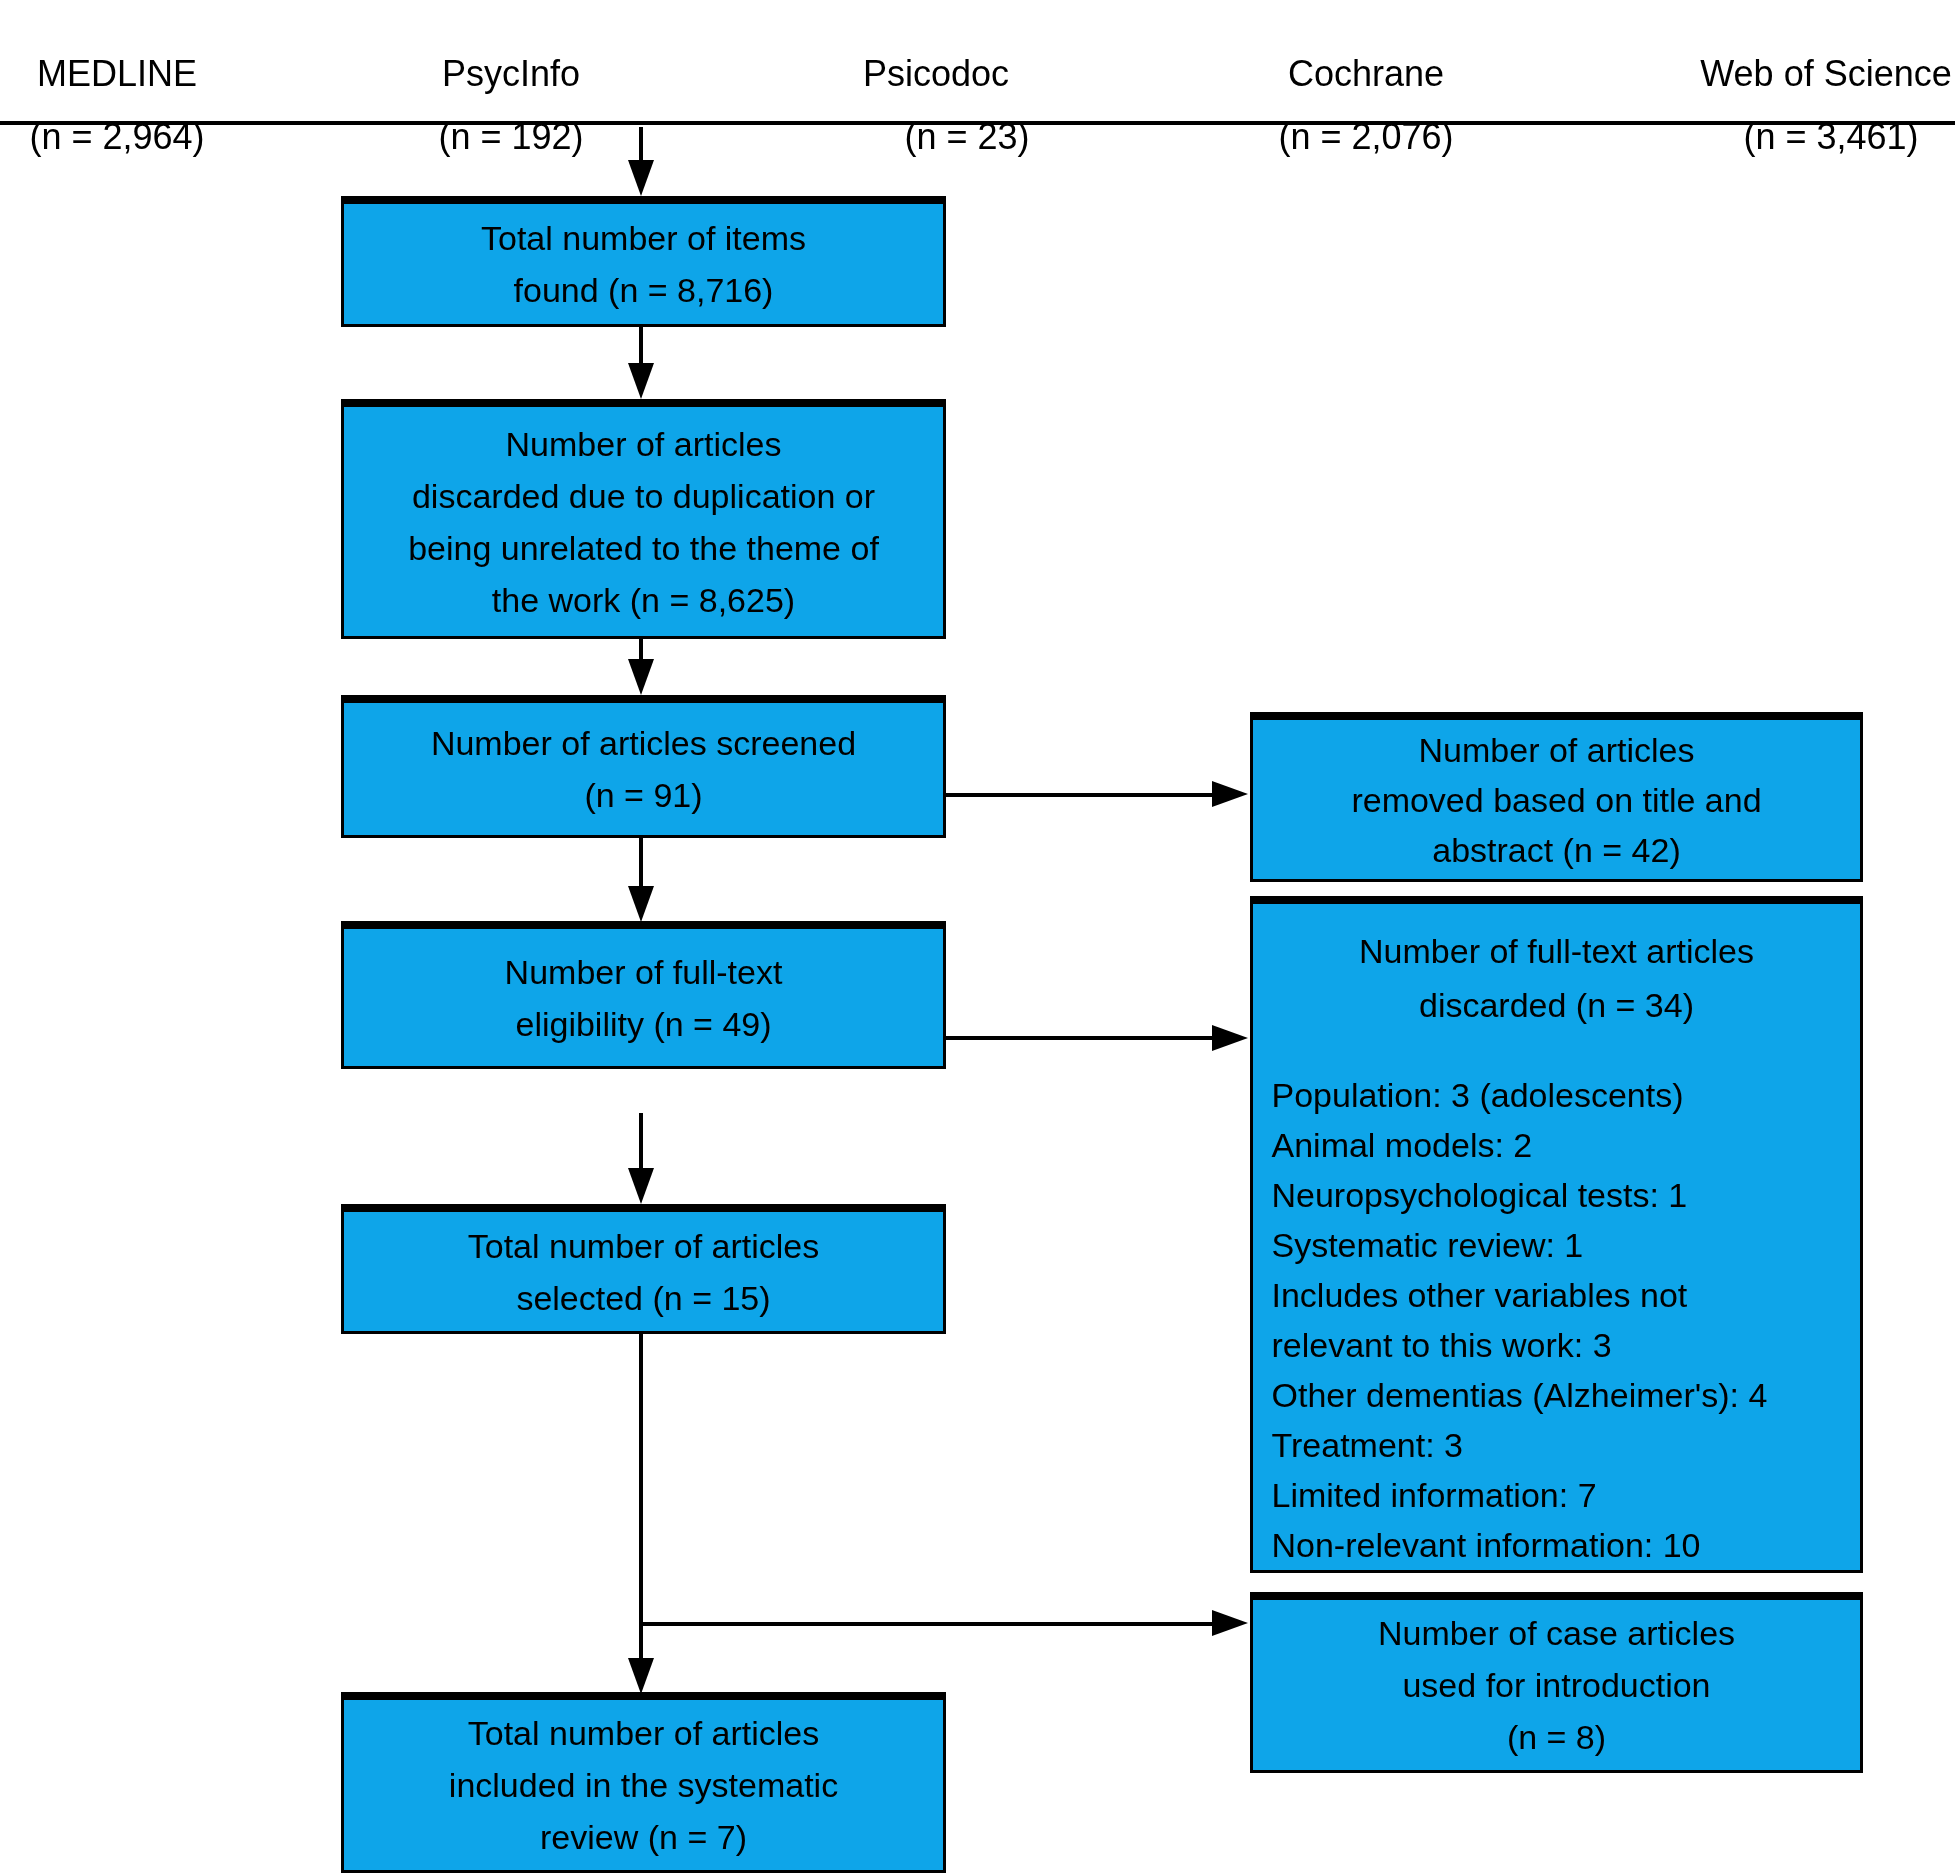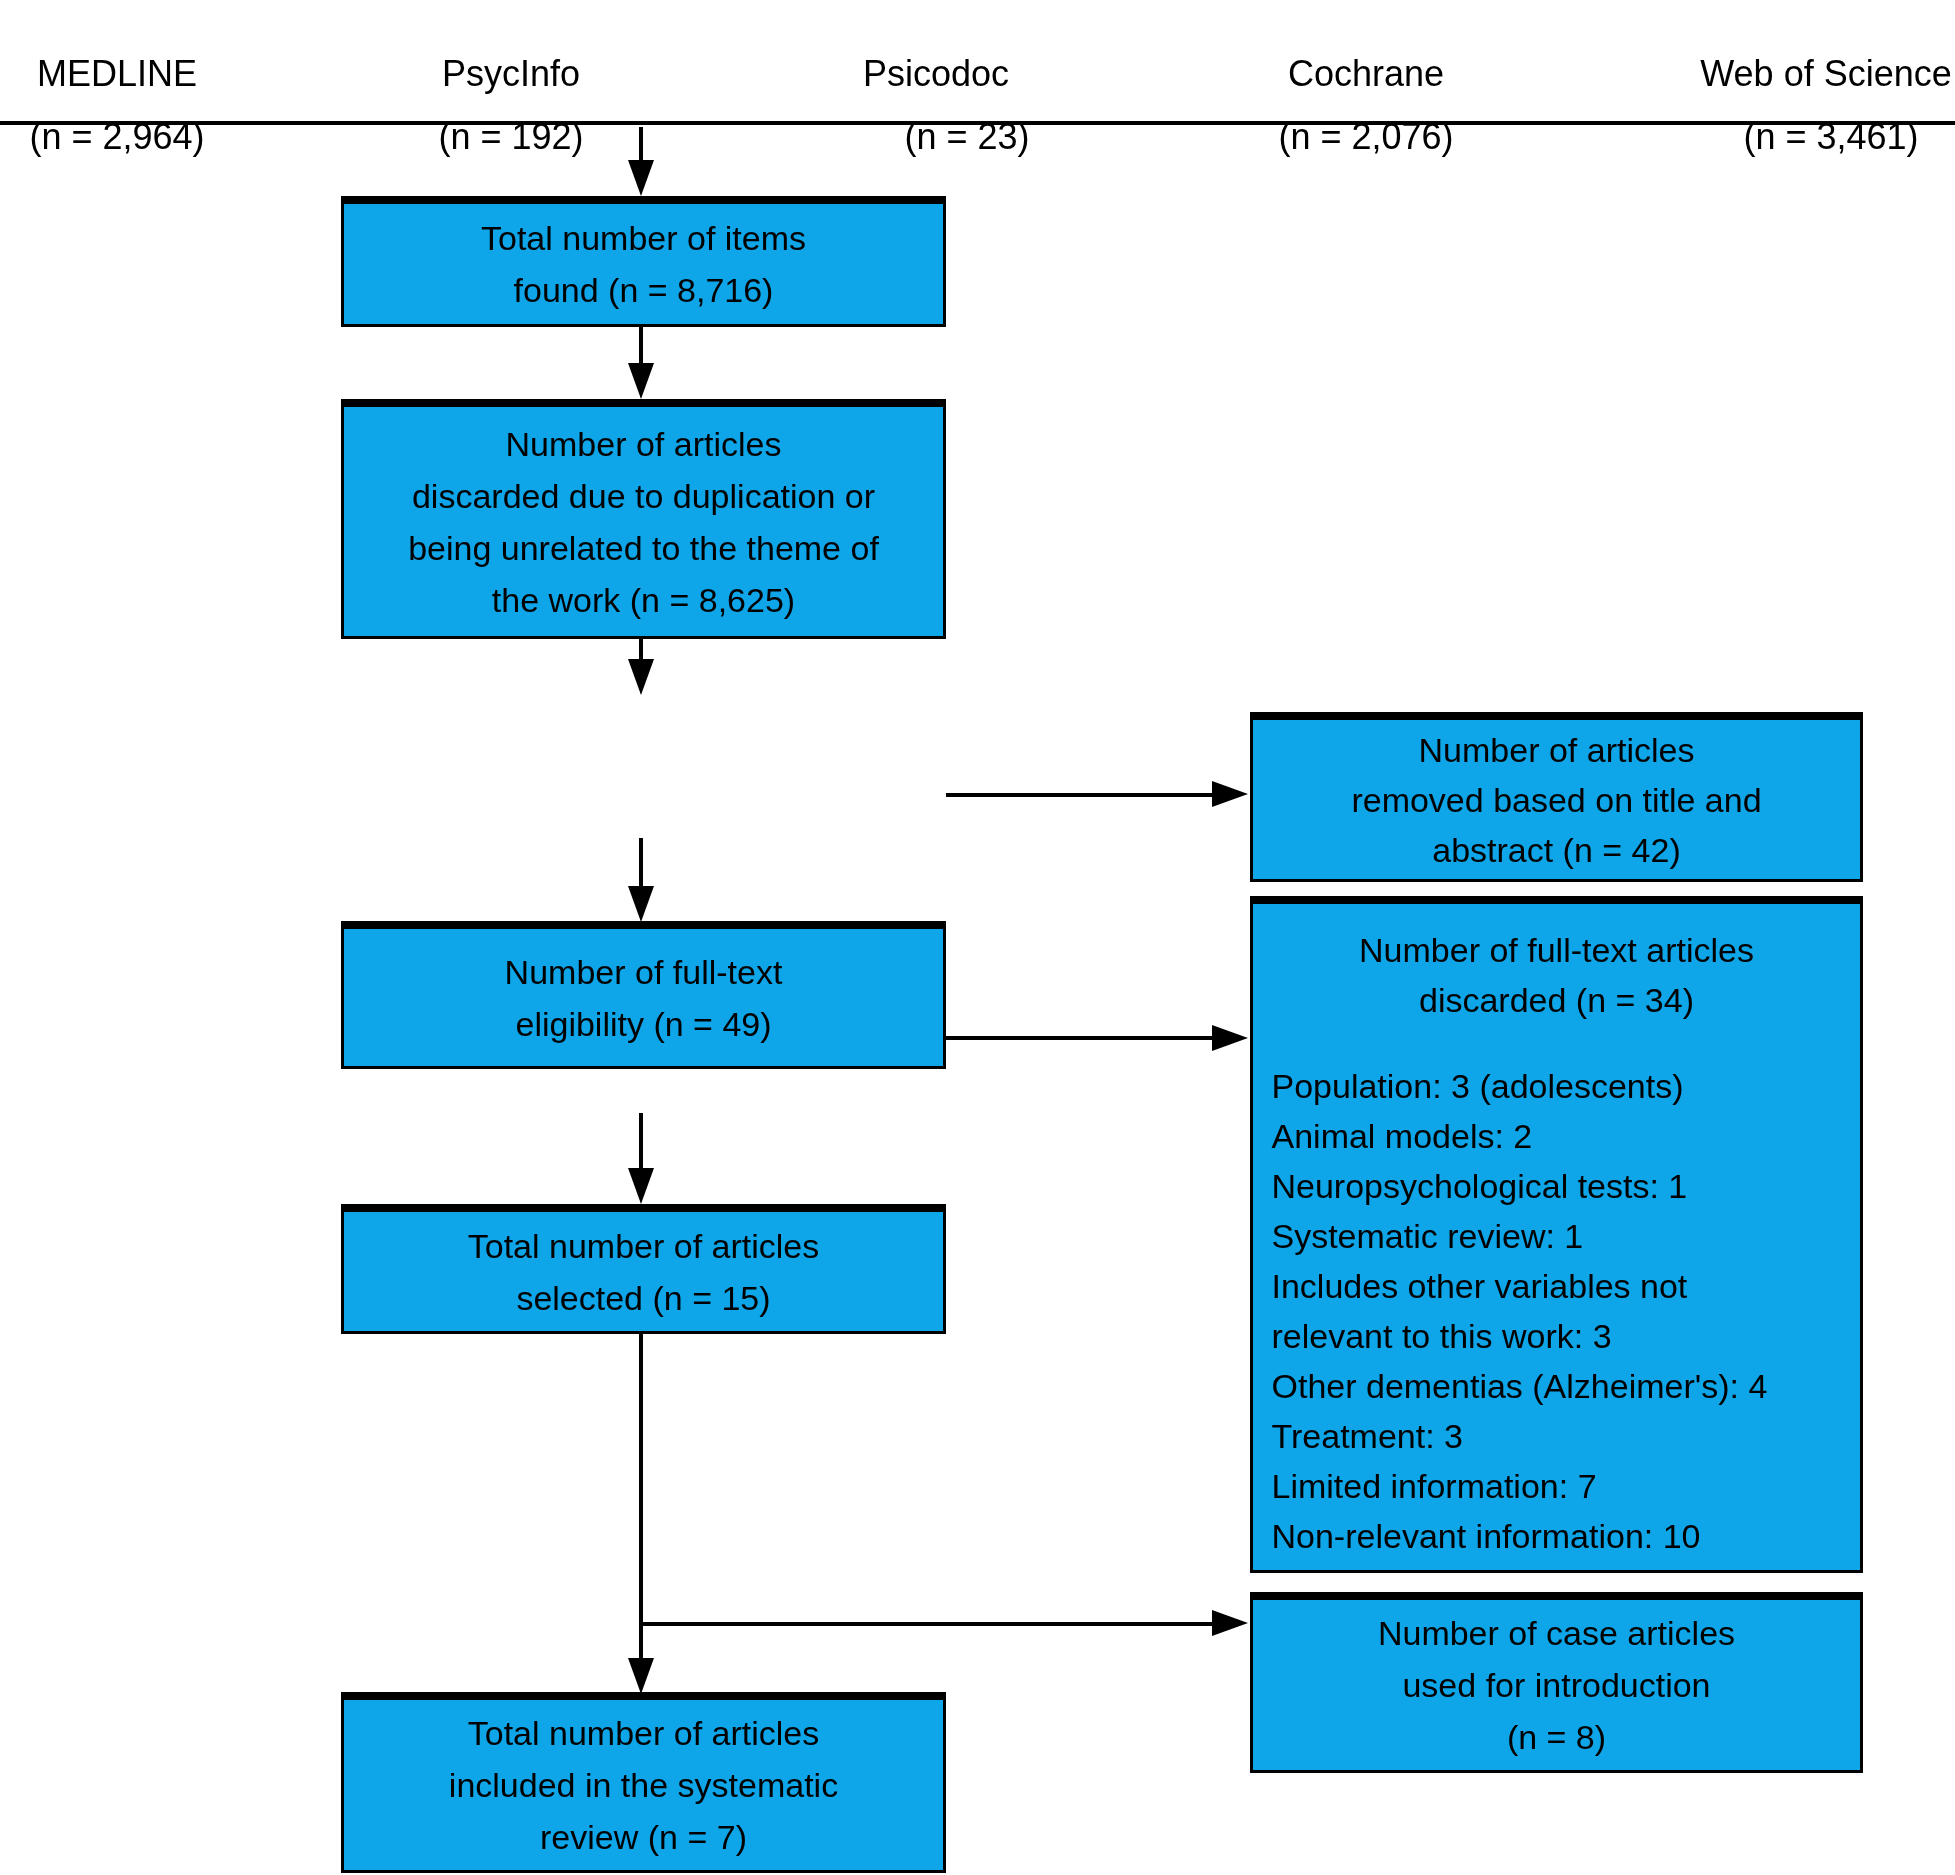--- a/index.html
+++ b/index.html
@@ -61,22 +61,22 @@
   #box-fulltext-analysed    { top: 921px; height: 148px; }
   #box-selected             { top: 1204px; height: 130px; }
   #box-included             { top: 1692px; height: 181px; }
 
   #box-removed-title-abstract { top: 712px; height: 170px; line-height: 50px; }
   #box-case-articles          { top: 1592px; height: 181px; }
 
   #box-fulltext-discarded {
     top: 896px;
     height: 677px;
-    justify-content: center;
-    padding-top: 12px;
+    justify-content: space-between;
+    padding-top: 22px;
     line-height: 50px;
   }
   #box-fulltext-discarded .reasons {
     margin-top: 36px;
     align-self: stretch;
     text-align: left;
     padding: 0 7.4px 0 18.5px;
   }
   
   .vline, .hline, .head-down, .head-right {
@@ -134,20 +134,24 @@
   <div class="box leftcol" id="box-discarded-duplicates">
     <span class="line">Number of articles</span>
     <span class="line">discarded due to duplication or</span>
     <span class="line">being unrelated to the theme of</span>
     <span class="line">the work (n = 8,625)</span>
   </div>
 
   <div class="vline" style="left:639px; top:639px; height:21.6px"></div>
   <div class="head-down" style="left:628px; top:659px"></div>
 
+  <div class="box leftcol" id="box-screened">
+    <span class="line">Number of articles screened</span>
+    <span class="line">(n = 91)</span>
+  </div>
 
   <div class="hline" style="left:946px; top:793px; width:269px"></div>
   <div class="head-right" style="left:1212px; top:781px"></div>
 
   <div class="box rightcol" id="box-removed-title-abstract">
     <span class="line">Number of articles</span>
     <span class="line">removed based on title and</span>
     <span class="line">abstract (n = 42)</span>
   </div>
 

